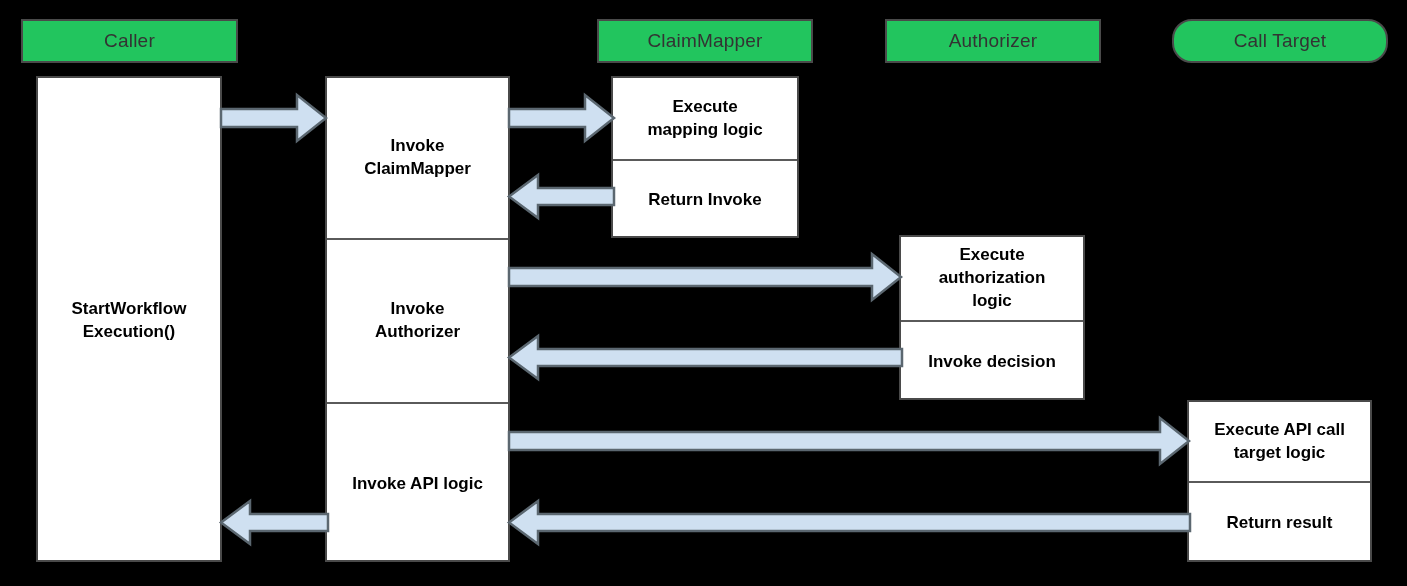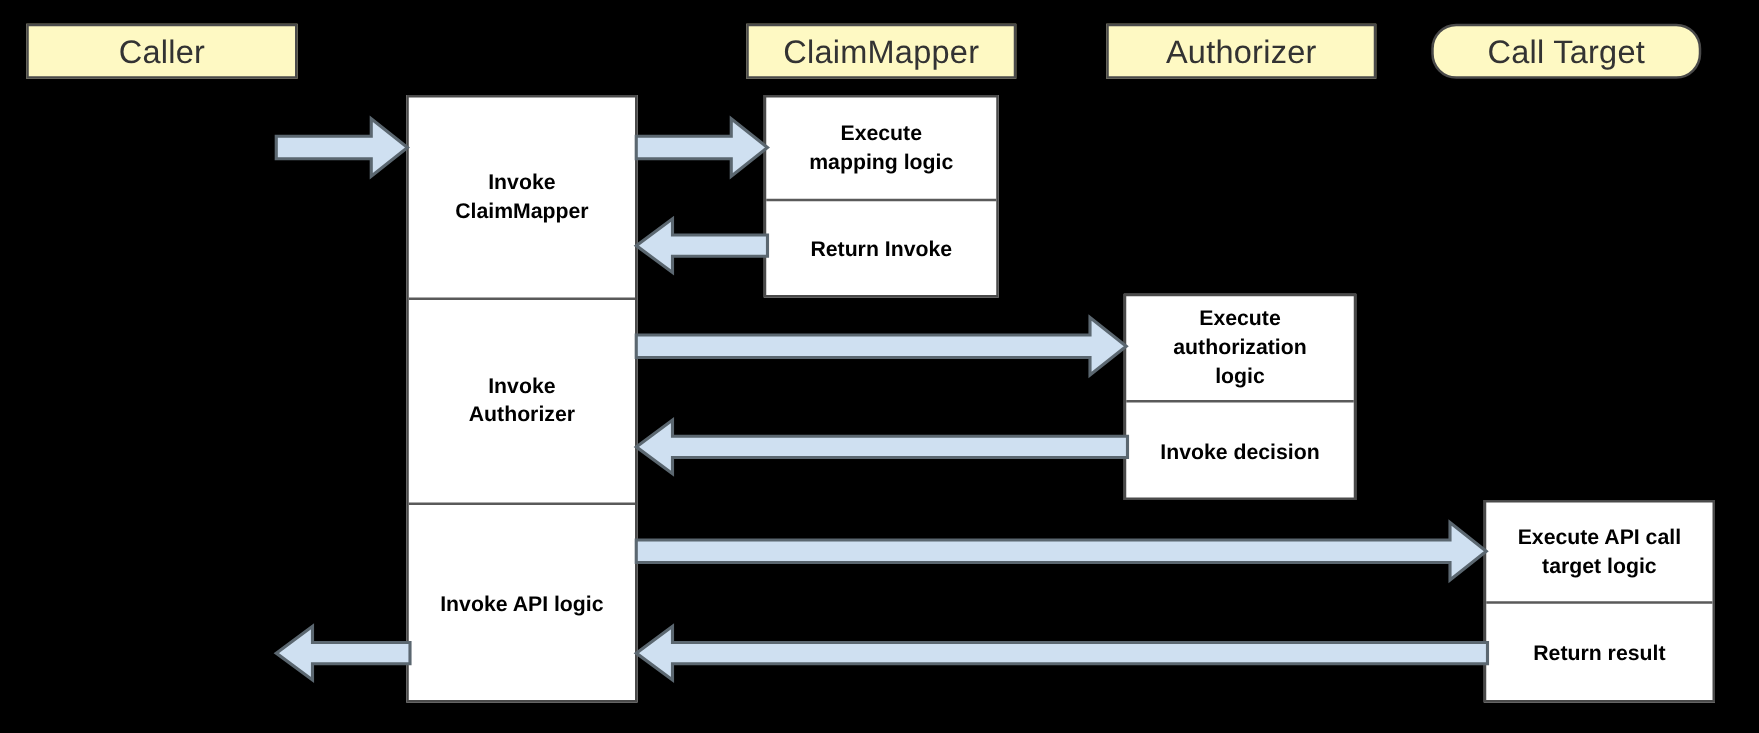--- a/index.html
+++ b/index.html
@@ -15,27 +15,27 @@
     width: 1407px;
     height: 586px;
     background: #000000;
     overflow: hidden;
   }
 
   
   .participant {
     position: absolute;
     box-sizing: border-box;
-    background: #fef9c3;
+    background: #22c55e;
     border: 2px solid #4a4a4a;
     display: flex;
     align-items: center;
     justify-content: center;
     color: #333333;
-    font-size: 26px;
+    font-size: 19px;
     font-weight: 400;
     letter-spacing: 0.2px;
     font-family: "Liberation Sans", sans-serif;
   }
 
   
   .activation {
     position: absolute;
     box-sizing: border-box;
     background: #ffffff;
@@ -77,24 +77,29 @@
 
 
   <div class="participant" style="left:597px; top:19px; width:216px; height:44px;">
     <span>ClaimMapper</span>
   </div>
 
   <div class="participant" style="left:885px; top:19px; width:216px; height:44px;">
     <span>Authorizer</span>
   </div>
 
-  <div class="participant" style="left:1145px; top:19px; width:216px; height:44px;border-radius:20px;">
+  <div class="participant" style="left:1172px; top:19px; width:216px; height:44px;border-radius:20px;">
     <span>Call Target</span>
   </div>
 
+  <div class="activation" style="left:36px; top:76px; width:186px; height:486px;">
+    <div class="act-seg" style="top:0px; height:486px;">
+      <span>StartWorkflow<br>Execution()</span>
+    </div>
+  </div>
 
   <div class="activation" style="left:325px; top:76px; width:185px; height:486px;">
     <div class="act-seg" style="top:0px; height:160px;">
       <span>Invoke<br>ClaimMapper</span>
     </div>
     <div class="act-seg divider-top" style="top:160px; height:164px;">
       <span>Invoke<br>Authorizer</span>
     </div>
     <div class="act-seg divider-top" style="top:324px; height:162px;">
       <span>Invoke API logic</span>

